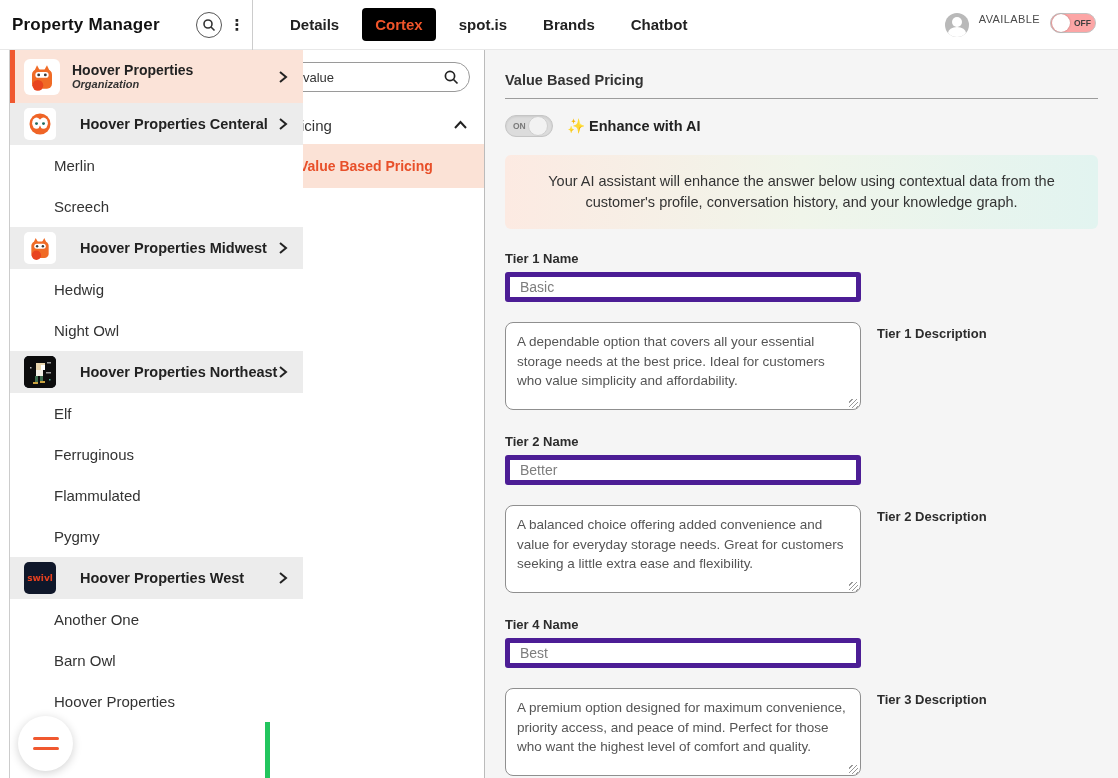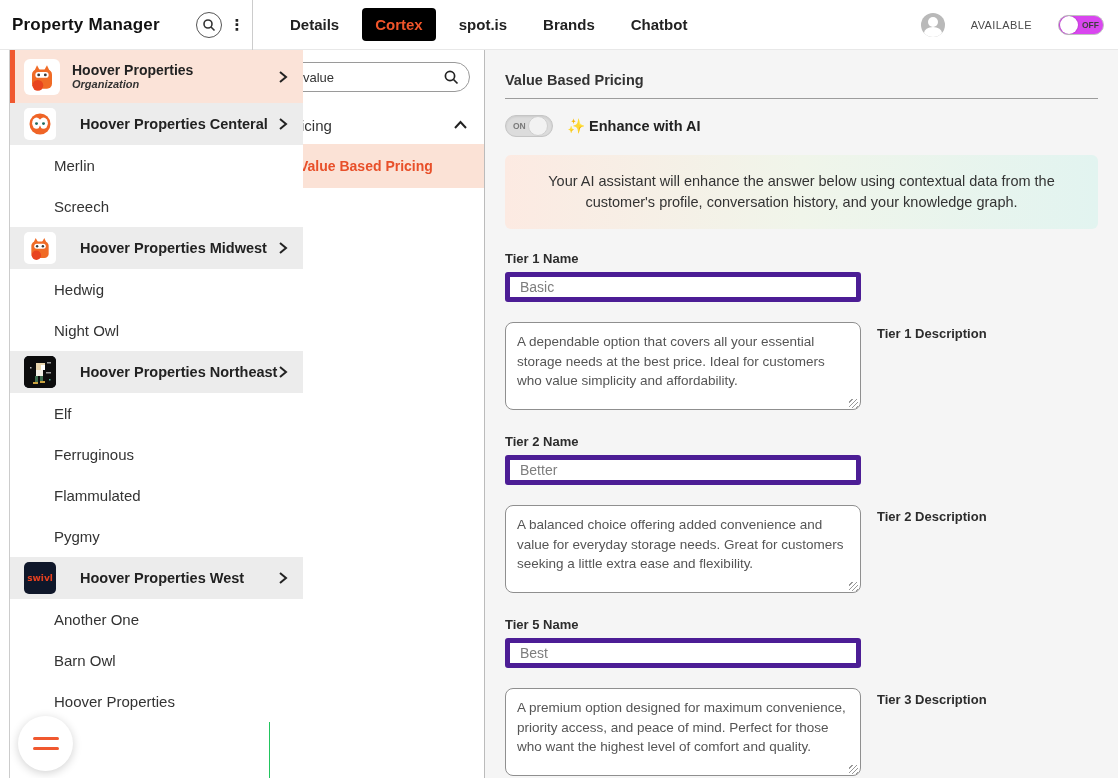--- a/index.html
+++ b/index.html
@@ -11,34 +11,34 @@
   
   .header { height:50px; display:flex; align-items:center; background:#fff; border-bottom:1px solid #e8e8e8; flex:0 0 50px; }
   .header-left { display:flex; align-items:center; width:252px; flex:0 0 252px; padding-left:12px; }
   .app-title { font-size:17px; font-weight:700; color:#111; letter-spacing:.2px; }
   .hdr-search { margin-left:auto; width:26px; height:26px; border:1px solid #555; border-radius:50%; display:flex; align-items:center; justify-content:center; cursor:pointer; }
   .kebab { width:22px; height:26px; display:flex; align-items:center; justify-content:center; font-size:15px; font-weight:700; color:#222; cursor:pointer; margin:0 4px; letter-spacing:0; }
   .hdr-divider { width:1px; height:50px; background:#ccc; }
   .tabs { display:flex; align-items:center; gap:10px; padding-left:24px; }
   .tab { font-size:15px; font-weight:600; color:#222; padding:8px 13px; border-radius:4px; cursor:pointer; white-space:nowrap; }
   .tab.active { color:#f1552a; background:#000000; }
-  .header-right { margin-left:auto; display:flex; align-items:center; gap:26px; padding-right:14px; }
+  .header-right { margin-left:auto; display:flex; align-items:flex-start; gap:10px; padding-right:22px; }
   .avatar { width:24px; height:24px; border-radius:50%; background:#b9b9b9; position:relative; overflow:hidden; }
   .avatar:before { content:""; position:absolute; left:7px; top:4px; width:10px; height:10px; border-radius:50%; background:#fff; }
   .avatar:after { content:""; position:absolute; left:3px; top:14px; width:18px; height:12px; border-radius:50%; background:#fff; }
   .avail-label { font-size:11px; color:#4a4a4a; letter-spacing:.4px; }
-  .toggle-off { width:46px; height:20px; background:#d946ef; border:1px solid #c2c2c2; border-radius:11px; display:flex; align-items:center; cursor:pointer; }
+  .toggle-off { width:46px; height:20px; background:#fca5a5; border:1px solid #c2c2c2; border-radius:11px; display:flex; align-items:center; cursor:pointer; }
   .toggle-off .knob { width:18px; height:18px; background:#fff; border-radius:50%; box-shadow:0 0 2px rgba(0,0,0,.3); margin-left:1px; }
   .toggle-off .t-label { font-size:8.5px; font-weight:700; color:#3f3f3f; margin-left:4px; }
 
   
   .body-row { flex:1; display:flex; min-height:0; }
 
   
-  .sidebar { width:270px; flex:0 0 270px; background:#fff; border-right:1px solid #22c55e; display:flex; position:relative; }
+  .sidebar { width:270px; flex:0 0 270px; background:#fff; border-right:5px solid #22c55e; display:flex; position:relative; }
   .gutter { width:10px; flex:0 0 10px; background:#fff; border-right:1px solid #ccc; }
   .side-list { flex:1; display:flex; flex-direction:column; }
   .s-item { display:flex; align-items:center; cursor:pointer; }
   .s-item .chev { margin-left:auto; margin-right:14px; display:flex; }
   .s-item.org { height:53px; background:#fbe3d8; border-left:5px solid #f0582f; padding-left:9px; }
   .s-item.group { height:42px; background:#ececec; padding-left:14px; }
   .s-item.child { height:41px; background:#fff; padding-left:44px; }
   .icon-box { width:36px; height:36px; border-radius:6px; background:#fff; display:flex; align-items:center; justify-content:center; flex:0 0 36px; }
   .group .icon-box { width:32px; height:32px; flex:0 0 32px; border-radius:5px; }
   .icon-box.dark { background:#0f172a; overflow:hidden; }
@@ -327,21 +327,21 @@
       </div>
       <div class="desc-row">
         <span class="ta-wrap">
           <textarea class="f-textarea" style="">A balanced choice offering added convenience and value for everyday storage needs. Great for customers seeking a little extra ease and flexibility.</textarea>
           <span class="ta-handle"></span>
         </span>
         <span class="d-label">Tier 2 Description</span>
       </div>
 
       <div class="field-block">
-        <label class="f-label">Tier 5 Name</label>
+        <label class="f-label">Tier 4 Name</label>
         <input class="f-input" value="Best" style="">
       </div>
       <div class="desc-row">
         <span class="ta-wrap">
           <textarea class="f-textarea" style="">A premium option designed for maximum convenience, priority access, and peace of mind. Perfect for those who want the highest level of comfort and quality.</textarea>
           <span class="ta-handle"></span>
         </span>
         <span class="d-label">Tier 3 Description</span>
       </div>
 

